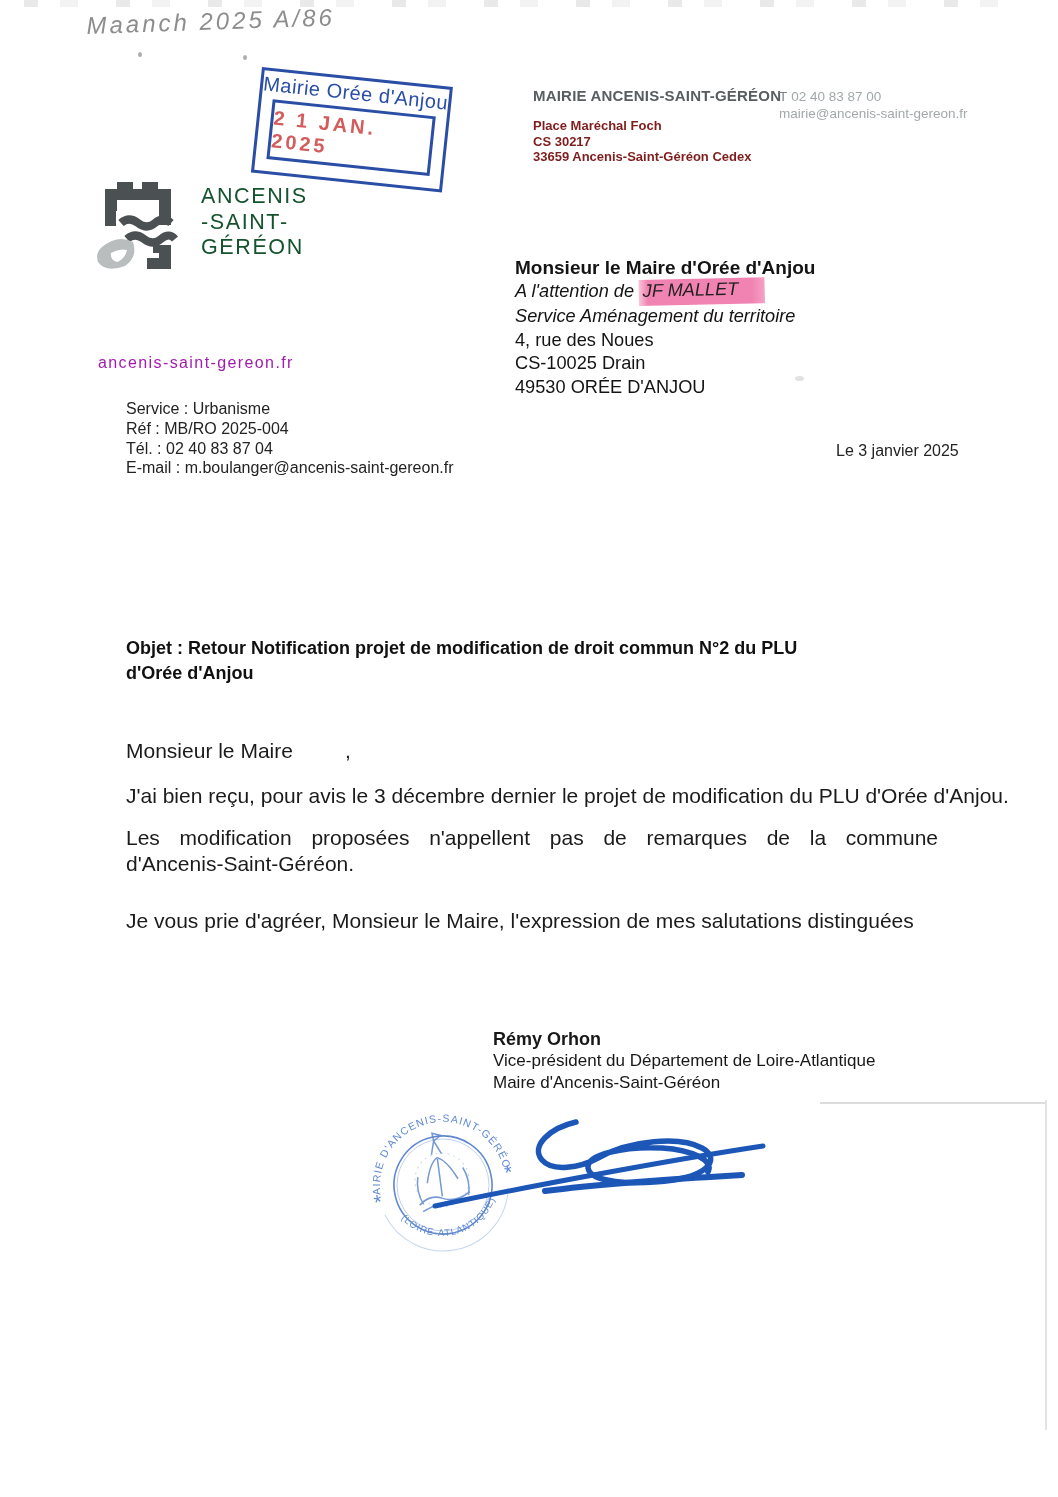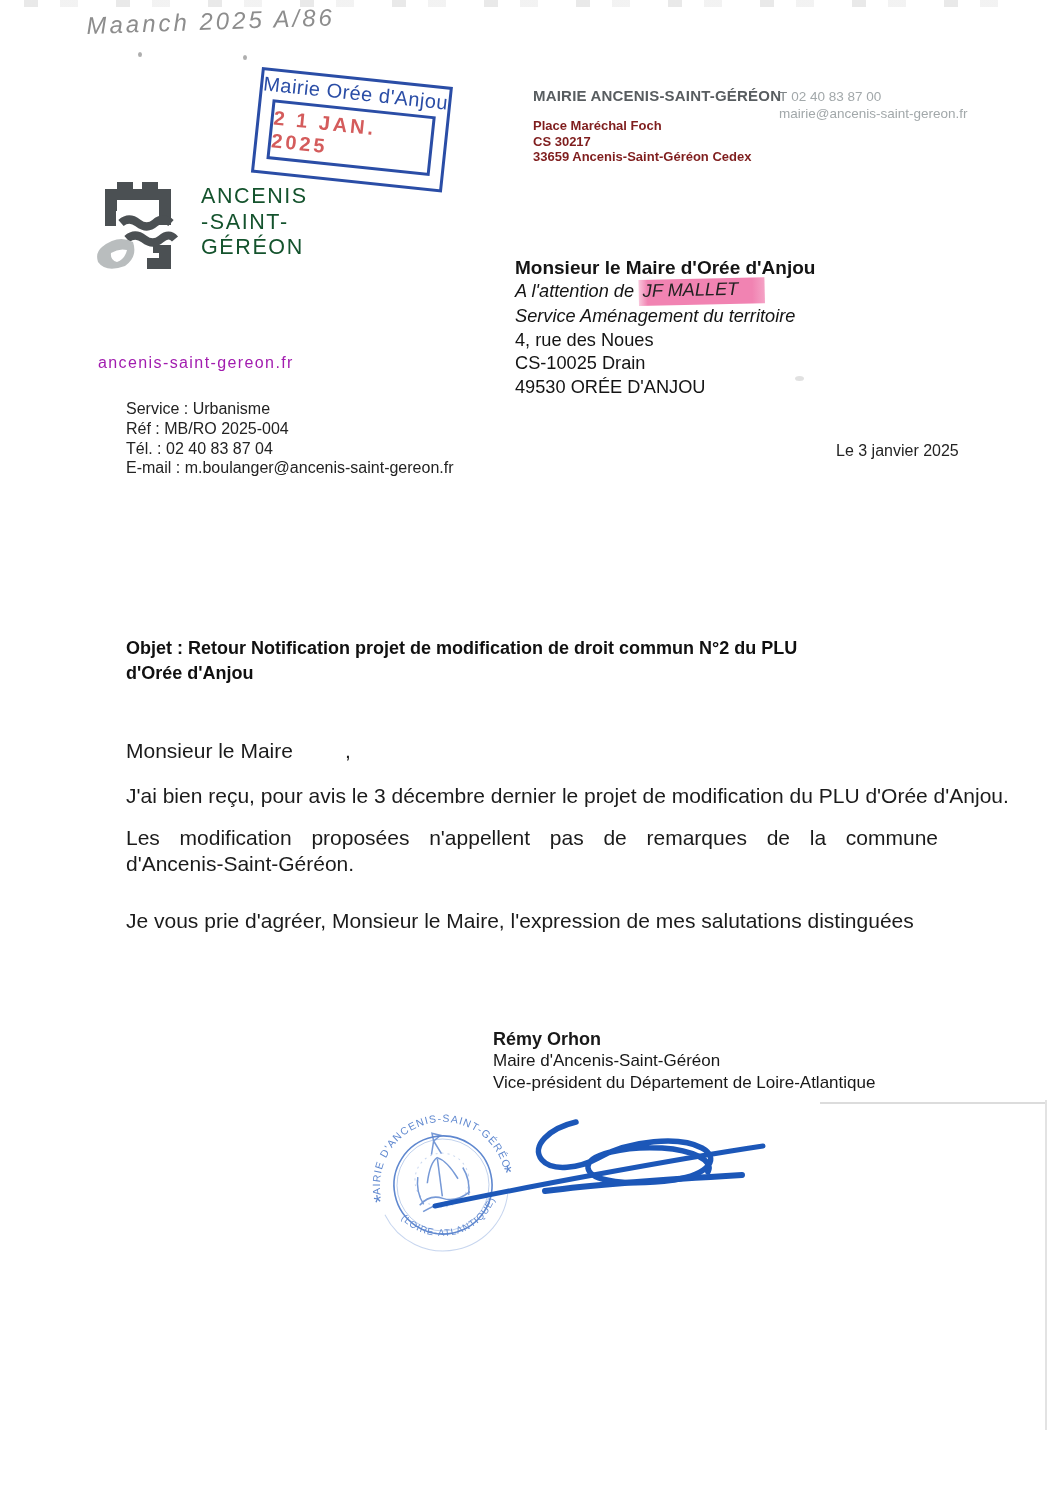--- a/index.html
+++ b/index.html
@@ -168,22 +168,22 @@
   <div class="body-txt salutation">
     <span>Monsieur le Maire</span><span class="comma">,</span>
   </div>
   <div class="body-txt p1">J'ai bien reçu, pour avis le 3 décembre dernier le projet de modification du PLU d'Orée d'Anjou.</div>
   <div class="body-txt p2l1">Les modification proposées n'appellent pas de remarques de la commune</div>
   <div class="body-txt p2l2">d'Ancenis-Saint-Géréon.</div>
   <div class="body-txt closing">Je vous prie d'agréer, Monsieur le Maire, l'expression de mes salutations distinguées</div>
 
   <div class="sig-block">
     <div class="sig-name">Rémy Orhon</div>
+    <div>Vice-président du Département de Loire-Atlantique</div>
     <div>Maire d'Ancenis-Saint-Géréon</div>
-    <div>Vice-président du Département de Loire-Atlantique</div>
   </div>
 
   <svg class="seal-svg" width="170" height="170" viewBox="0 0 170 170">
     <g transform="rotate(-12 85 85)" fill="none" stroke="#4e7bca" opacity="0.9">
       <defs>
         <path id="sealArcTop" d="M 22,85 A 63 63 0 1 1 148,85"></path>
         <path id="sealArcBottom" d="M 31,97 A 57 57 0 0 0 139,97"></path>
       </defs>
       <circle cx="85" cy="85" r="49" stroke-width="1.6"></circle>
       <circle cx="85" cy="85" r="46" stroke-width="0.8" opacity="0.45"></circle>

